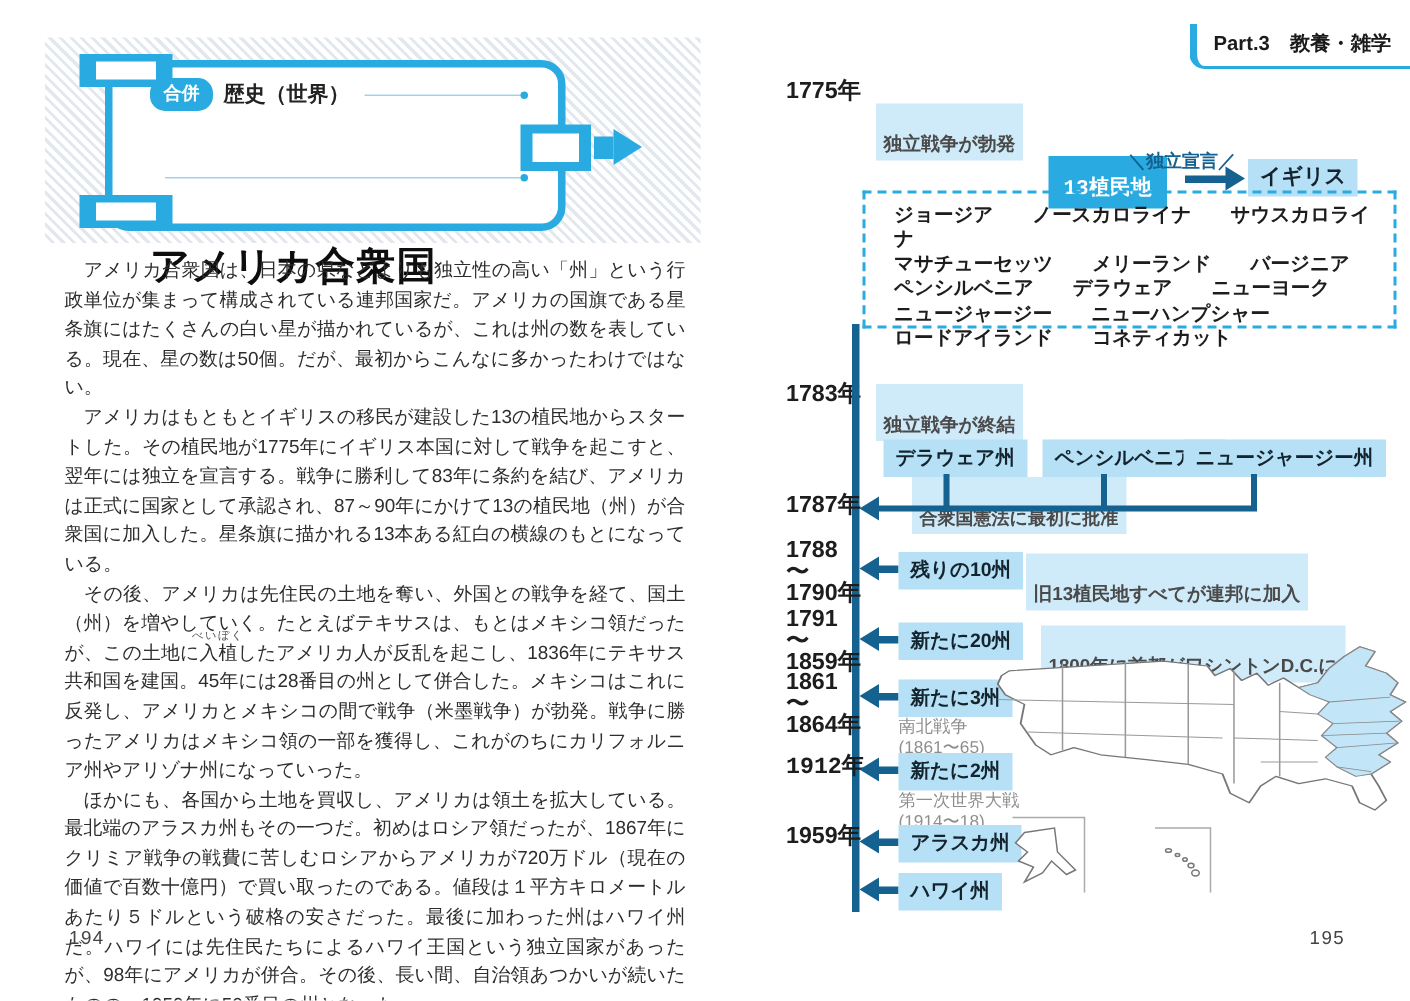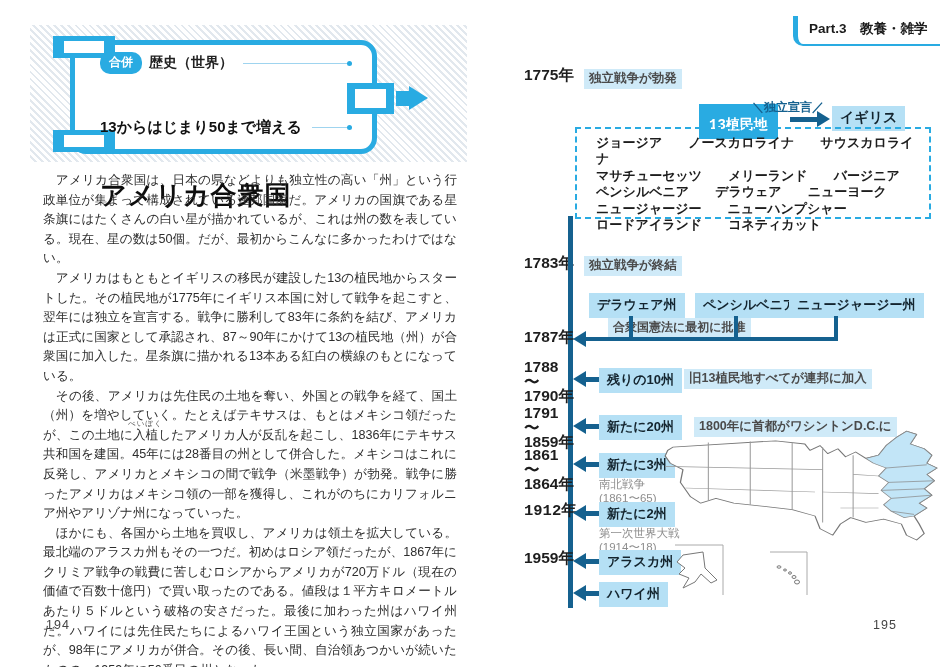--- a/index.html
+++ b/index.html
@@ -35,21 +35,21 @@
   .pageno { position:absolute; top:618px; font-size:12.5px; color:#444; letter-spacing:1px; }
 
   
   .part-tab { position:absolute; top:16px; right:0; width:147px;
     border-left:5px solid #29abe2; border-bottom:2px solid #29abe2; border-bottom-left-radius:10px;
     padding:4px 4px 6px 11px; font-weight:bold; font-size:13.5px; color:#1b1b1b; }
 
   
   .year { position:absolute; left:524px; font-weight:bold; font-size:15.5px; color:#1d1d1d;
     white-space:pre-line; line-height:14.5px; }
-  .hl { position:absolute; background:#cfeaf8; color:#4a4a4a; font-weight:bold; font-size:12.5px; padding:1px 5px 2px; }
+  .hl { position:absolute; background:#cfeaf8; color:#4a4a4a; font-weight:bold; font-size:12.5px; padding:19px 5px 2px; }
   .bluebox { position:absolute; background:#b5e0f5; color:#13242e; font-weight:bold; font-size:13px; padding:3px 8px 4px; }
   .brandbox { position:absolute; background:#29abe2; color:#fff; font-weight:bold; font-size:14px; padding:12px 10px 5px;font-family:Liberation Mono, monospace; }
   .decl { position:absolute; color:#15618f; font-weight:bold; font-size:12px; }
   .tl-line { position:absolute; left:568px; top:216px; width:5px; height:392px; background:#15618f; }
   .stub { position:absolute; height:5px; background:#15618f; }
   .head-l { position:absolute; width:0; height:0; border-top:8px solid transparent;
     border-bottom:8px solid transparent; border-right:13px solid #15618f; }
   .head-r { position:absolute; width:0; height:0; border-top:8px solid transparent;
     border-bottom:8px solid transparent; border-left:13px solid #15618f; }
   .drop { position:absolute; width:4px; background:#15618f; }
@@ -79,40 +79,39 @@
   <div class="arrow-stem"></div>
   <div class="arrow-head"></div>
 
   <div class="hcontent">
     <div class="hrow">
       <span class="badge">合併</span>
       <span class="cat">歴史（世界）</span>
       <span class="rule"></span>
     </div>
     <div class="hrow">
-      <span class="subtitle">13からはじまり50まで増える</span>
       <span class="rule" style="margin-top:7px;"></span>
     </div>
     <div class="htitle">アメリカ合衆国</div>
   </div>
 
   <div class="bodytext">
     <p>　アメリカ合衆国は、日本の県などよりも独立性の高い「州」という行政単位が集まって構成されている連邦国家だ。アメリカの国旗である星条旗にはたくさんの白い星が描かれているが、これは州の数を表している。現在、星の数は50個。だが、最初からこんなに多かったわけではない。</p>
     <p>　アメリカはもともとイギリスの移民が建設した13の植民地からスタートした。その植民地が1775年にイギリス本国に対して戦争を起こすと、翌年には独立を宣言する。戦争に勝利して83年に条約を結び、アメリカは正式に国家として承認され、87～90年にかけて13の植民地（州）が合衆国に加入した。星条旗に描かれる13本ある紅白の横線のもとになっている。</p>
     <p>　その後、アメリカは先住民の土地を奪い、外国との戦争を経て、国土（州）を増やしていく。たとえばテキサスは、もとはメキシコ領だったが、この土地に入植したアメリカ人が反乱を起こし、1836年にテキサス共和国を建国。45年には28番目の州として併合した。メキシコはこれに反発し、アメリカとメキシコの間で戦争（米墨戦争）が勃発。戦争に勝ったアメリカはメキシコ領の一部を獲得し、これがのちにカリフォルニア州やアリゾナ州になっていった。</p>
     <p>　ほかにも、各国から土地を買収し、アメリカは領土を拡大している。最北端のアラスカ州もその一つだ。初めはロシア領だったが、1867年にクリミア戦争の戦費に苦しむロシアからアメリカが720万ドル（現在の価値で百数十億円）で買い取ったのである。値段は１平方キロメートルあたり５ドルという破格の安さだった。最後に加わった州はハワイ州だ。ハワイには先住民たちによるハワイ王国という独立国家があったが、98年にアメリカが併合。その後、長い間、自治領あつかいが続いたものの、1959年に50番目の州となった。</p>
   </div>
   <div class="furigana">べいぼく</div>
 
   <div class="pageno" style="left:46px;">194</div>
   <div class="pageno" style="left:873px;">195</div>
 
   <div class="part-tab">Part.3　教養・雑学</div>
 
-  <div class="year" style="top:68px;">1775年</div>
+  <div class="year" style="top:54px;">1775年</div>
   <div class="hl" style="left:584px; top:69px;">独立戦争が勃発</div>
 
   <div class="brandbox" style="left:699px; top:104px;">13植民地</div>
   <div class="decl" style="left:752px; top:99px;">＼独立宣言／</div>
   <div class="stub" style="left:790px; top:117px; width:28px;"></div>
   <div class="head-r" style="left:817px; top:111px;"></div>
   <div class="bluebox" style="left:832px; top:106px; font-size:14px;">イギリス</div>
 
   <div class="dashedbox"></div>
   <div class="colonies">

